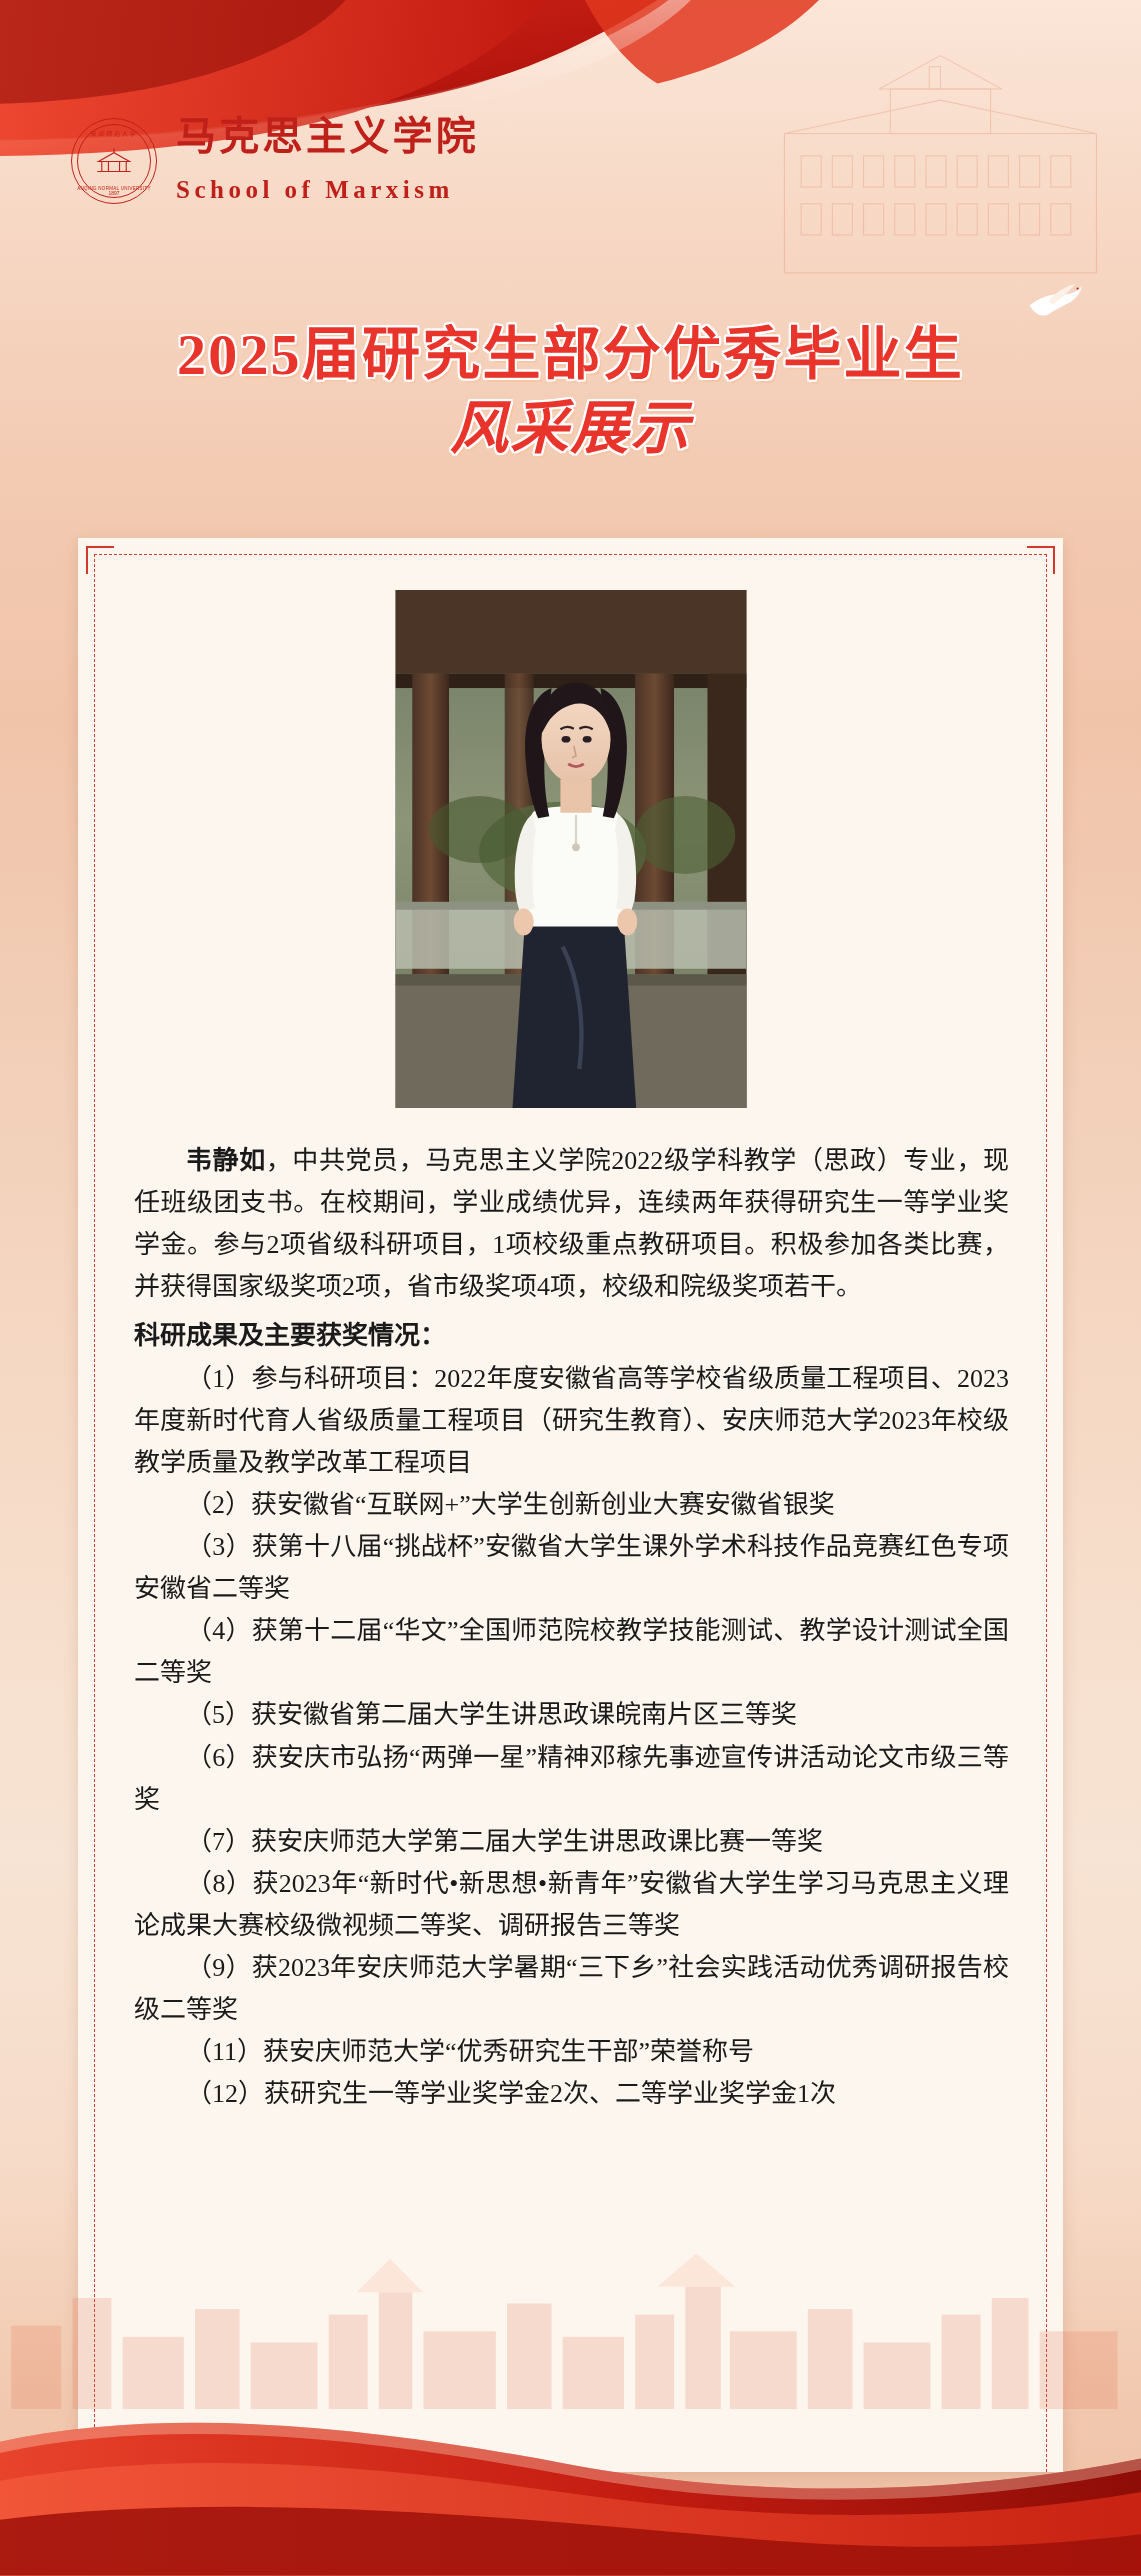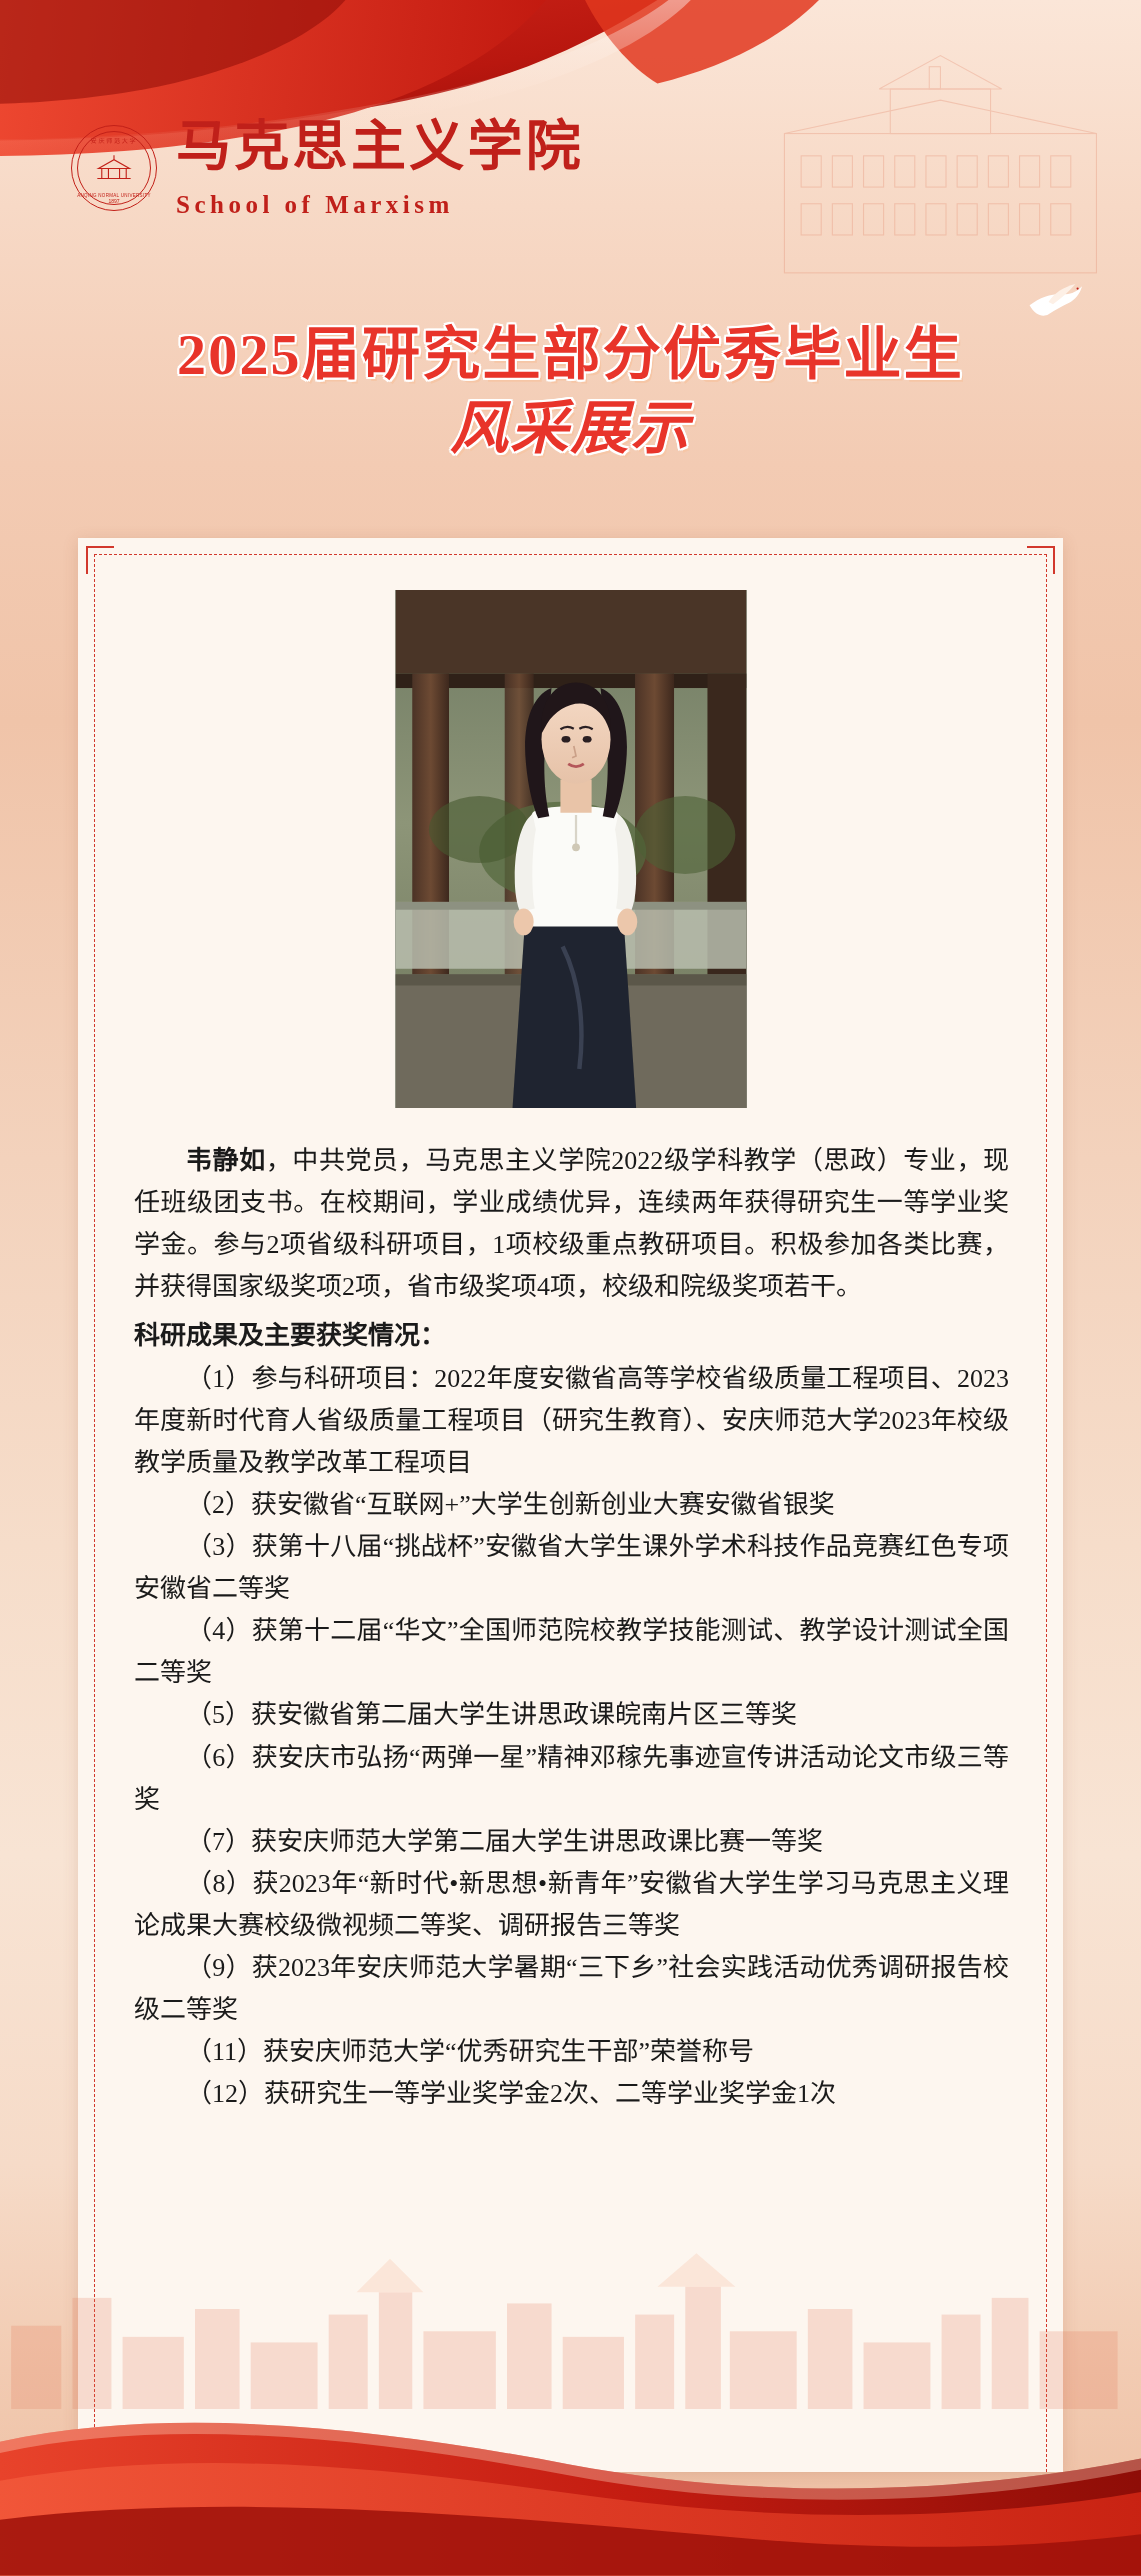--- a/index.html
+++ b/index.html
@@ -87,26 +87,26 @@
   .seal-year {
     position: absolute;
     bottom: 6.7px; left: 0; right: 0;
     text-align: center;
     font-size: 5px;
     color: #c22018;
     font-family: "Liberation Sans", sans-serif;
   }
   .logo-names { display: flex; flex-direction: column; }
   .logo-cn {
-    font-size: 55px;
+    font-size: 40px;
     color: #c0201a;
     font-weight: 700;
     letter-spacing: 3.3px;
     line-height: 1.05;
-    font-family: Liberation Sans, sans-serif;
+    font-family: Liberation Mono, monospace;
   }
   .logo-en {
     font-size: 25px;
     color: #c0201a;
     font-weight: 700;
     letter-spacing: 4.5px;
     font-family: "Liberation Serif", serif;
     margin-top: 15px;
   }
 

